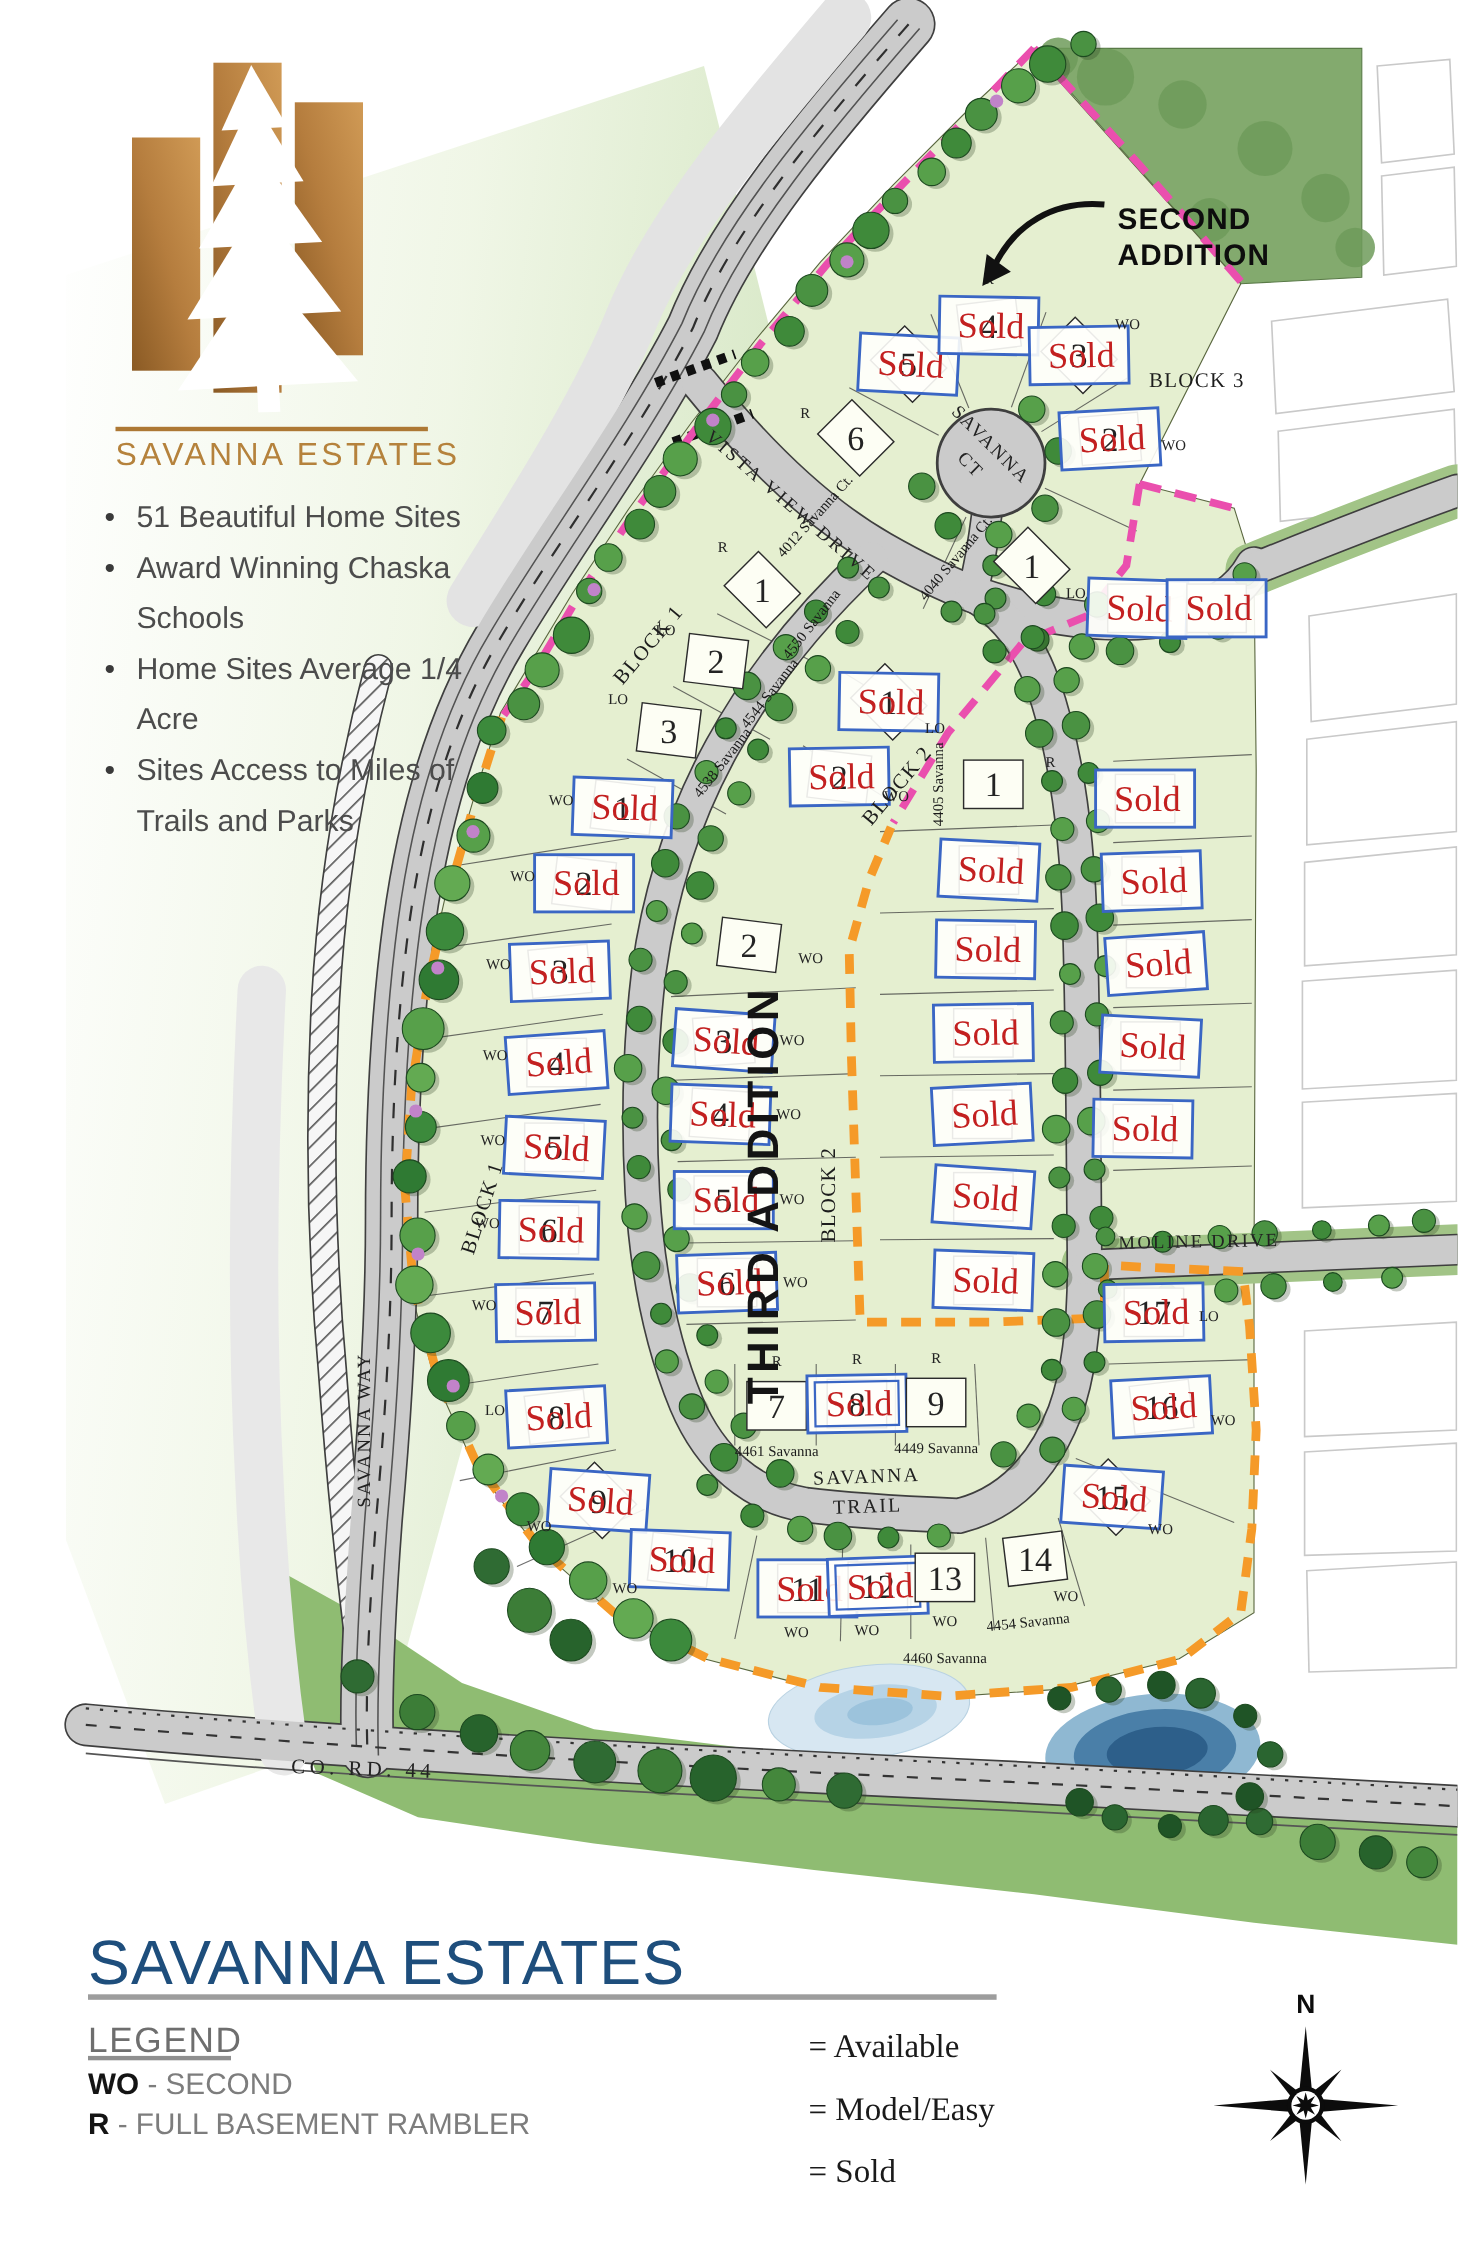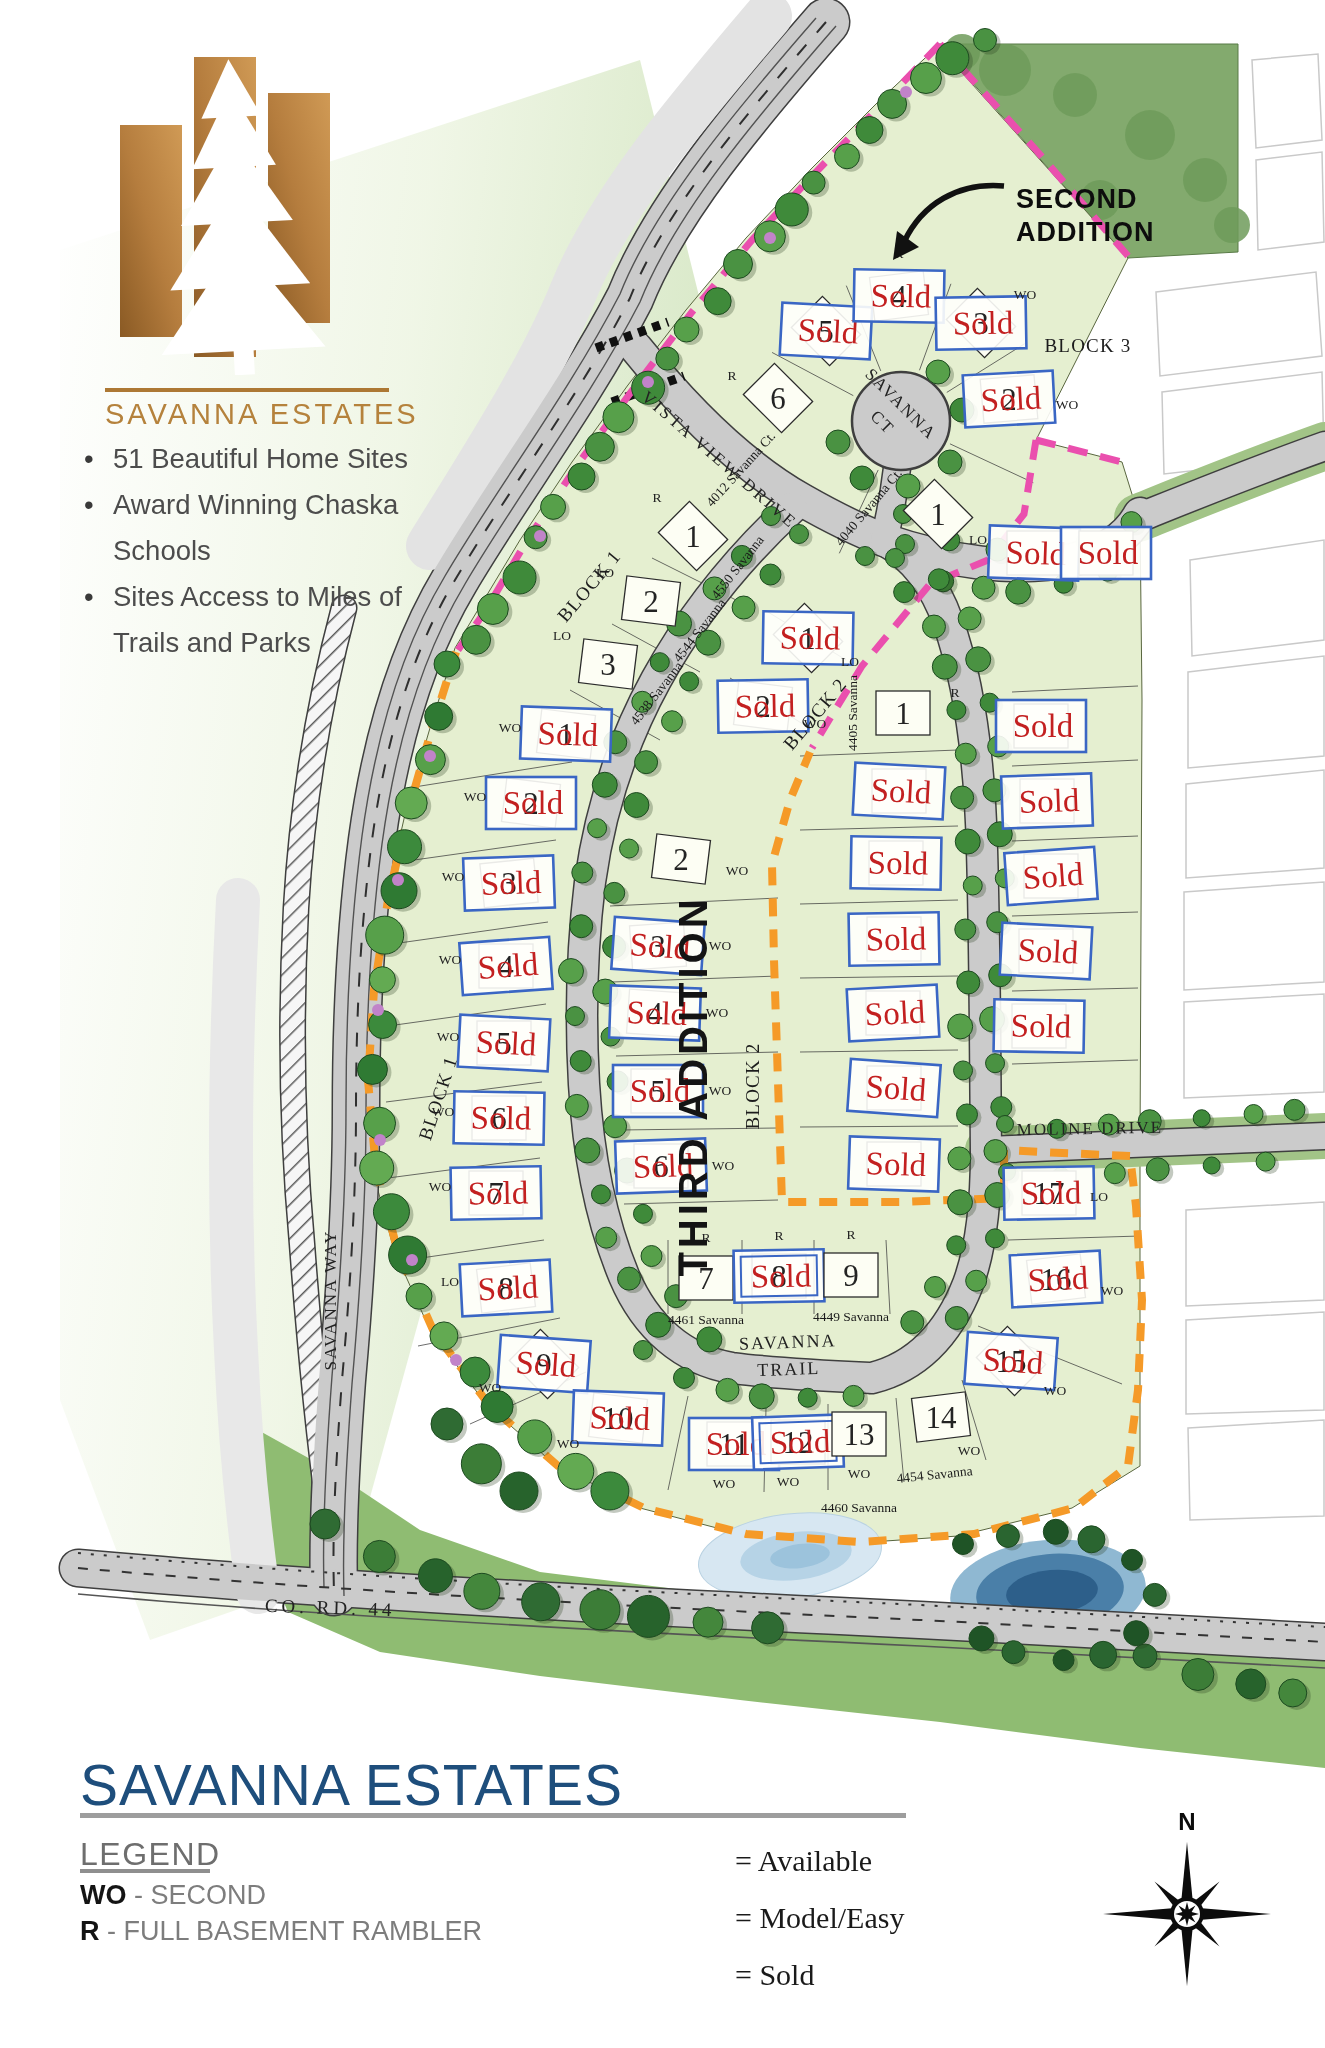--- a/index.html
+++ b/index.html
@@ -4,21 +4,21 @@
 <style>
   html,body{margin:0;padding:0}
   body{width:1325px;height:2048px;position:relative;background:#fff;
        font-family:"Liberation Sans",sans-serif;overflow:hidden}
   #map{position:absolute;left:0;top:0;width:1325px;height:2048px}
   
   .hdr{position:absolute;left:75px;top:50px;width:370px;height:650px}
   .logo{position:absolute;left:43px;top:5px;width:240px;height:320px}
   .brandline{position:absolute;left:30px;top:338px;width:284px;height:4px;background:#ad7834}
   .brand{position:absolute;left:30px;top:348px;font-size:29px;letter-spacing:3px;color:#b5823c;white-space:nowrap}
-  .bullets{position:absolute;left:0;top:386px;width:352px;margin:0;padding:0;list-style:none;
+  .bullets{position:absolute;left:0;top:386px;width:352px;margin:11px;padding:0;list-style:none;
            color:#4c4c4c;font-size:27.5px;line-height:46px}
   .bullets li{padding-left:38px;position:relative}
   .bullets li::before{content:"\2022";position:absolute;left:9px;top:0;color:#3a3a3a}
   
   .ftitle{position:absolute;left:80px;top:1752px;font-size:57px;color:#1e4e7c;letter-spacing:1px;white-space:nowrap}
   .frule{position:absolute;left:80px;top:1813px;width:826px;height:5px;background:#9d9d9d}
   .lhead{position:absolute;left:80px;top:1836px;font-size:32px;color:#6e6e6e;letter-spacing:1.5px}
   .lrule{position:absolute;left:80px;top:1869px;width:130px;height:4px;background:#8f8f8f}
   .litems{position:absolute;left:80px;top:1878px;font-size:27px;line-height:35.5px;color:#7d7d7d;white-space:nowrap}
   .litems b{color:#141414;font-weight:700}
@@ -934,20 +934,21 @@
       <polygon points="118,130 48,232 188,232"></polygon>
       <polygon points="118,185 36,296 200,296"></polygon>
       <rect x="108" y="288" width="20" height="32"></rect>
     </g>
   </svg>
   <div class="brandline"></div>
   <div class="brand">SAVANNA  ESTATES</div>
   <ul class="bullets">
       <li>51 Beautiful Home Sites</li>
       <li>Award Winning Chaska Schools</li>
+      <li>Home Sites Average 1/4 Acre</li>
       <li>Sites Access to Miles of Trails and Parks</li>
     </ul>
 </header>
 
 <footer>
   <div class="ftitle">SAVANNA ESTATES</div>
   <div class="frule"></div>
   <div class="lhead">LEGEND</div>
   <div class="lrule"></div>
   <div class="litems">

